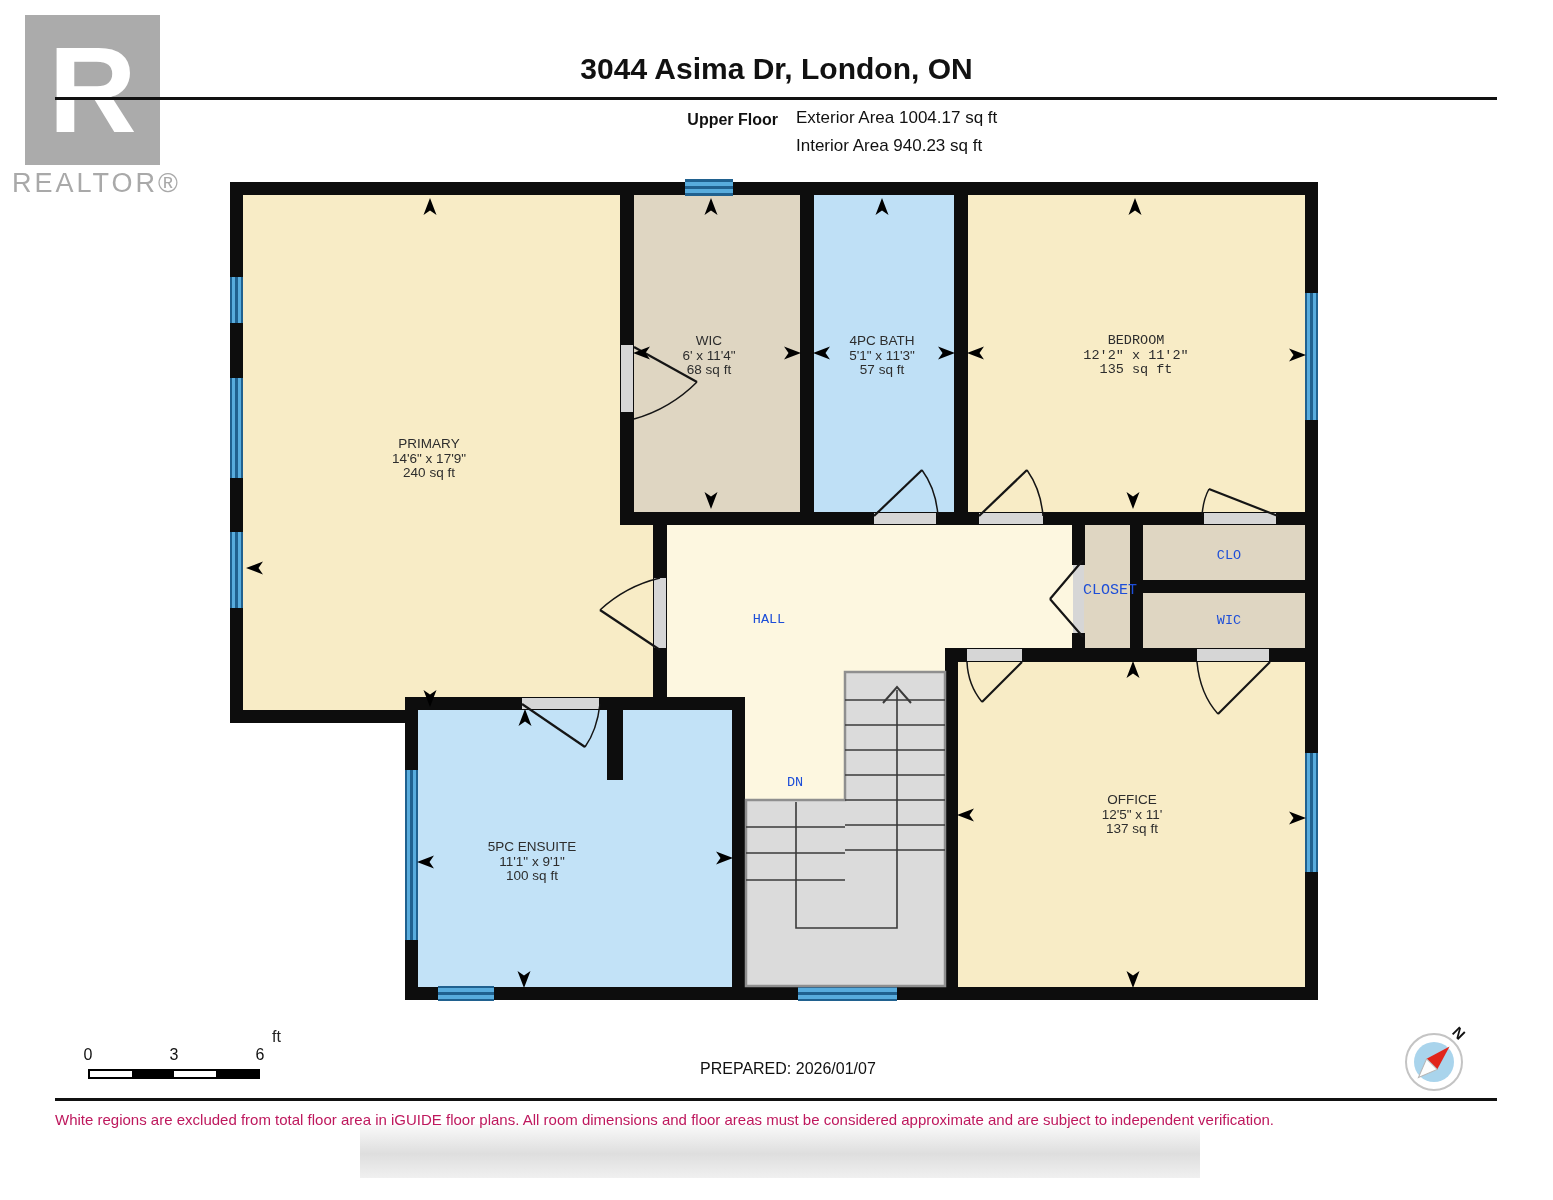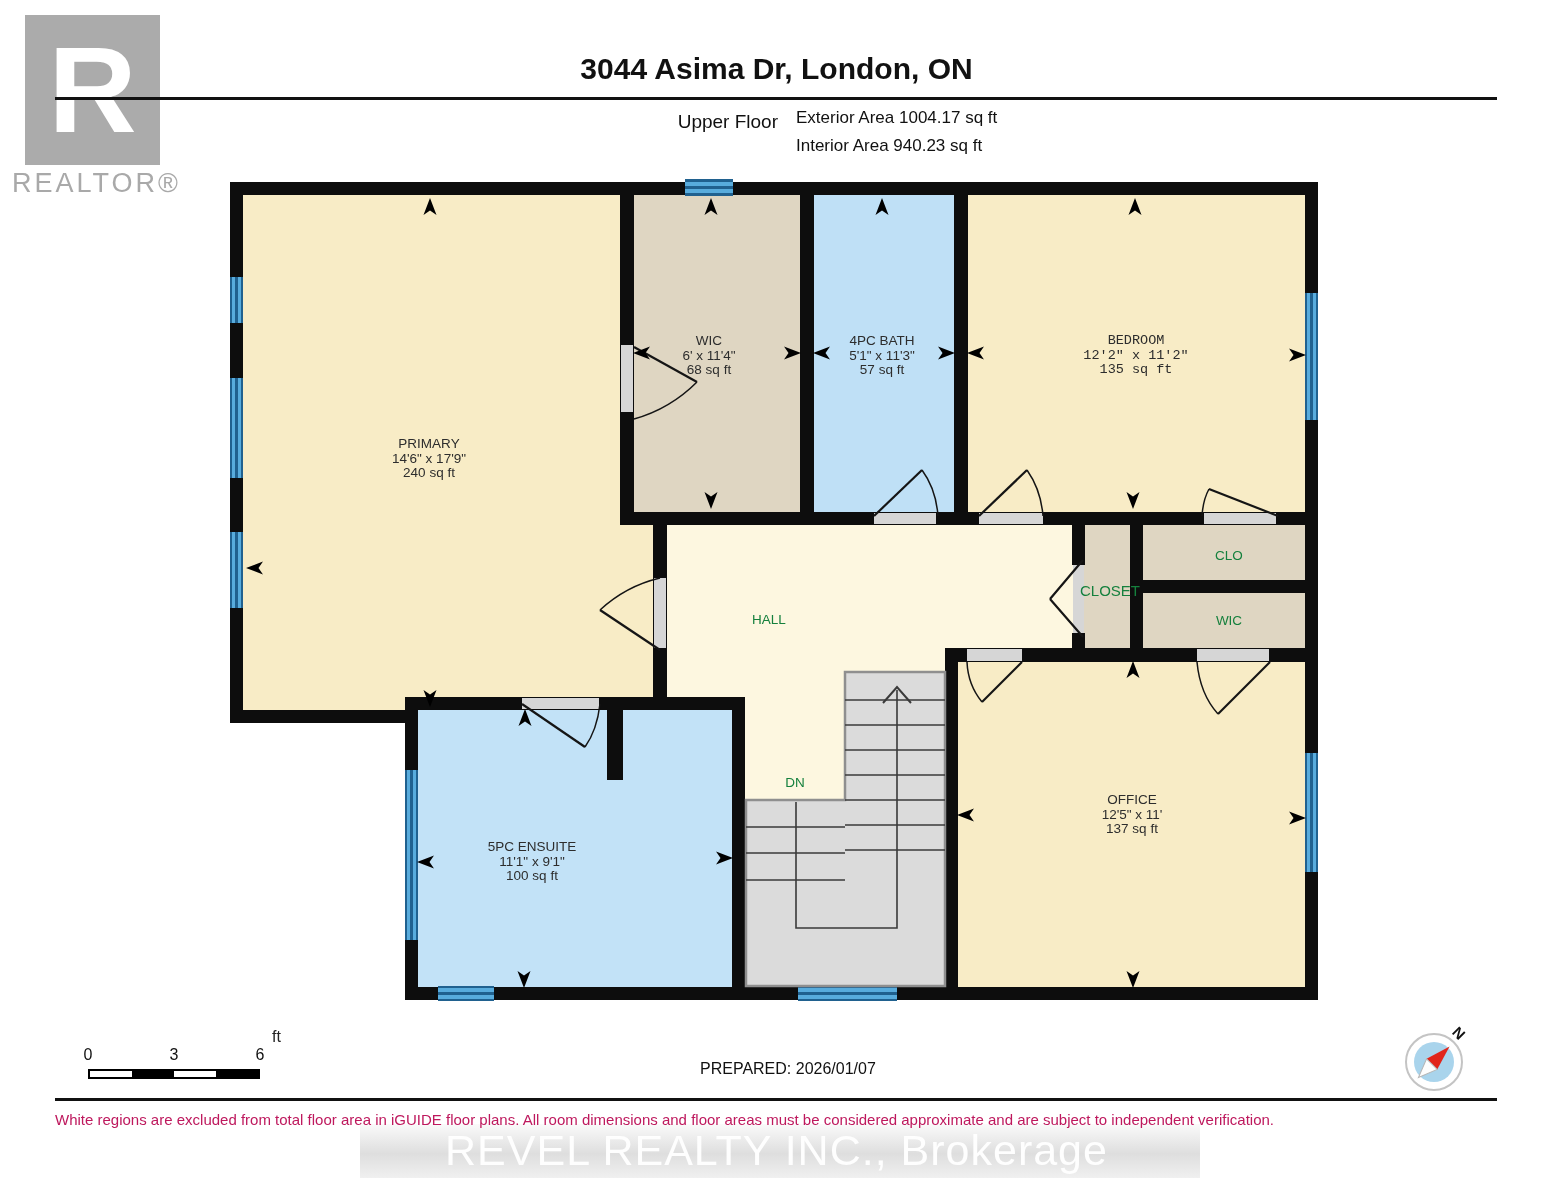--- a/index.html
+++ b/index.html
@@ -7,24 +7,24 @@
         font-family:"Liberation Sans", sans-serif;color:#222;}
   .abs{position:absolute;}
   .wall{position:absolute;background:#0d0d0d;}
   .fill{position:absolute;}
   .sill{position:absolute;background:#d6d6d6;}
   .win{position:absolute;}
   .win-v{background:linear-gradient(90deg,#20618f 0 15%,#58acdd 15% 42%,#20618f 42% 58%,#58acdd 58% 85%,#20618f 85% 100%);}
   .win-h{background:linear-gradient(180deg,#20618f 0 15%,#58acdd 15% 42%,#20618f 42% 58%,#58acdd 58% 85%,#20618f 85% 100%);}
   .room-label{position:absolute;transform:translate(-50%,-50%);text-align:center;
               font-size:13.5px;line-height:1.08;color:#2d2d2d;white-space:nowrap;}
-  .tag{position:absolute;transform:translate(-50%,-50%);font-size:13.5px;color:#15803d;white-space:nowrap;}
+  .tag{position:absolute;transform:translate(-50%,-50%);font-size:13.5px;color:#1d4ed8;white-space:nowrap;font-family:Liberation Mono, monospace;}
   .title{position:absolute;left:0;right:0;top:52px;text-align:center;font-size:30px;font-weight:bold;color:#111;}
   .hr{position:absolute;background:#111;}
-  .floorlbl{position:absolute;font-size:19px;font-weight:normal;color:#111;}
+  .floorlbl{position:absolute;font-size:16px;font-weight:bold;color:#111;}
   .arealbl{position:absolute;font-size:17px;color:#111;}
   .logo-box{position:absolute;left:25px;top:15px;width:135px;height:150px;background:#ababab;
             display:flex;align-items:center;justify-content:center;}
   .logo-r{font-size:122px;font-weight:bold;color:#ffffff;line-height:1;}
   .logo-txt{position:absolute;left:12px;top:168px;font-size:27px;letter-spacing:3px;color:#a9a9a9;}
   .scale-num{position:absolute;transform:translateX(-50%);font-size:16px;color:#111;}
   .scale-bar{position:absolute;left:88px;top:1069px;width:172px;height:10px;box-sizing:border-box;
              border:2px solid #000;background:linear-gradient(90deg,#fff 0 25%,#000 25% 50%,#fff 50% 75%,#000 75% 100%);}
   .prepared{position:absolute;left:700px;top:1060px;font-size:16px;color:#111;}
   .disclaimer{position:absolute;left:55px;top:1111px;font-size:15px;color:#be185d;white-space:nowrap;}
@@ -228,15 +228,14 @@
   <div class="scale-num" style="left:88px;top:1046px;">0</div>
   <div class="scale-num" style="left:174px;top:1046px;">3</div>
   <div class="scale-num" style="left:260px;top:1046px;">6</div>
   <div class="scale-bar"></div>
   <div class="abs" style="left:272px;top:1028px;font-size:16px;">ft</div>
 
   <div class="prepared">PREPARED: 2026/01/07</div>
   <div class="hr" style="left:55px;top:1098px;width:1442px;height:3px;"></div>
   <div class="wm-band"></div>
   <div class="disclaimer">White regions are excluded from total floor area in iGUIDE floor plans. All room dimensions and floor areas must be considered approximate and are subject to independent verification.</div>
-  <div class="watermark">REVEL REALTY INC., Brokerage</div>
 
 </div>
 
 </body></html>

